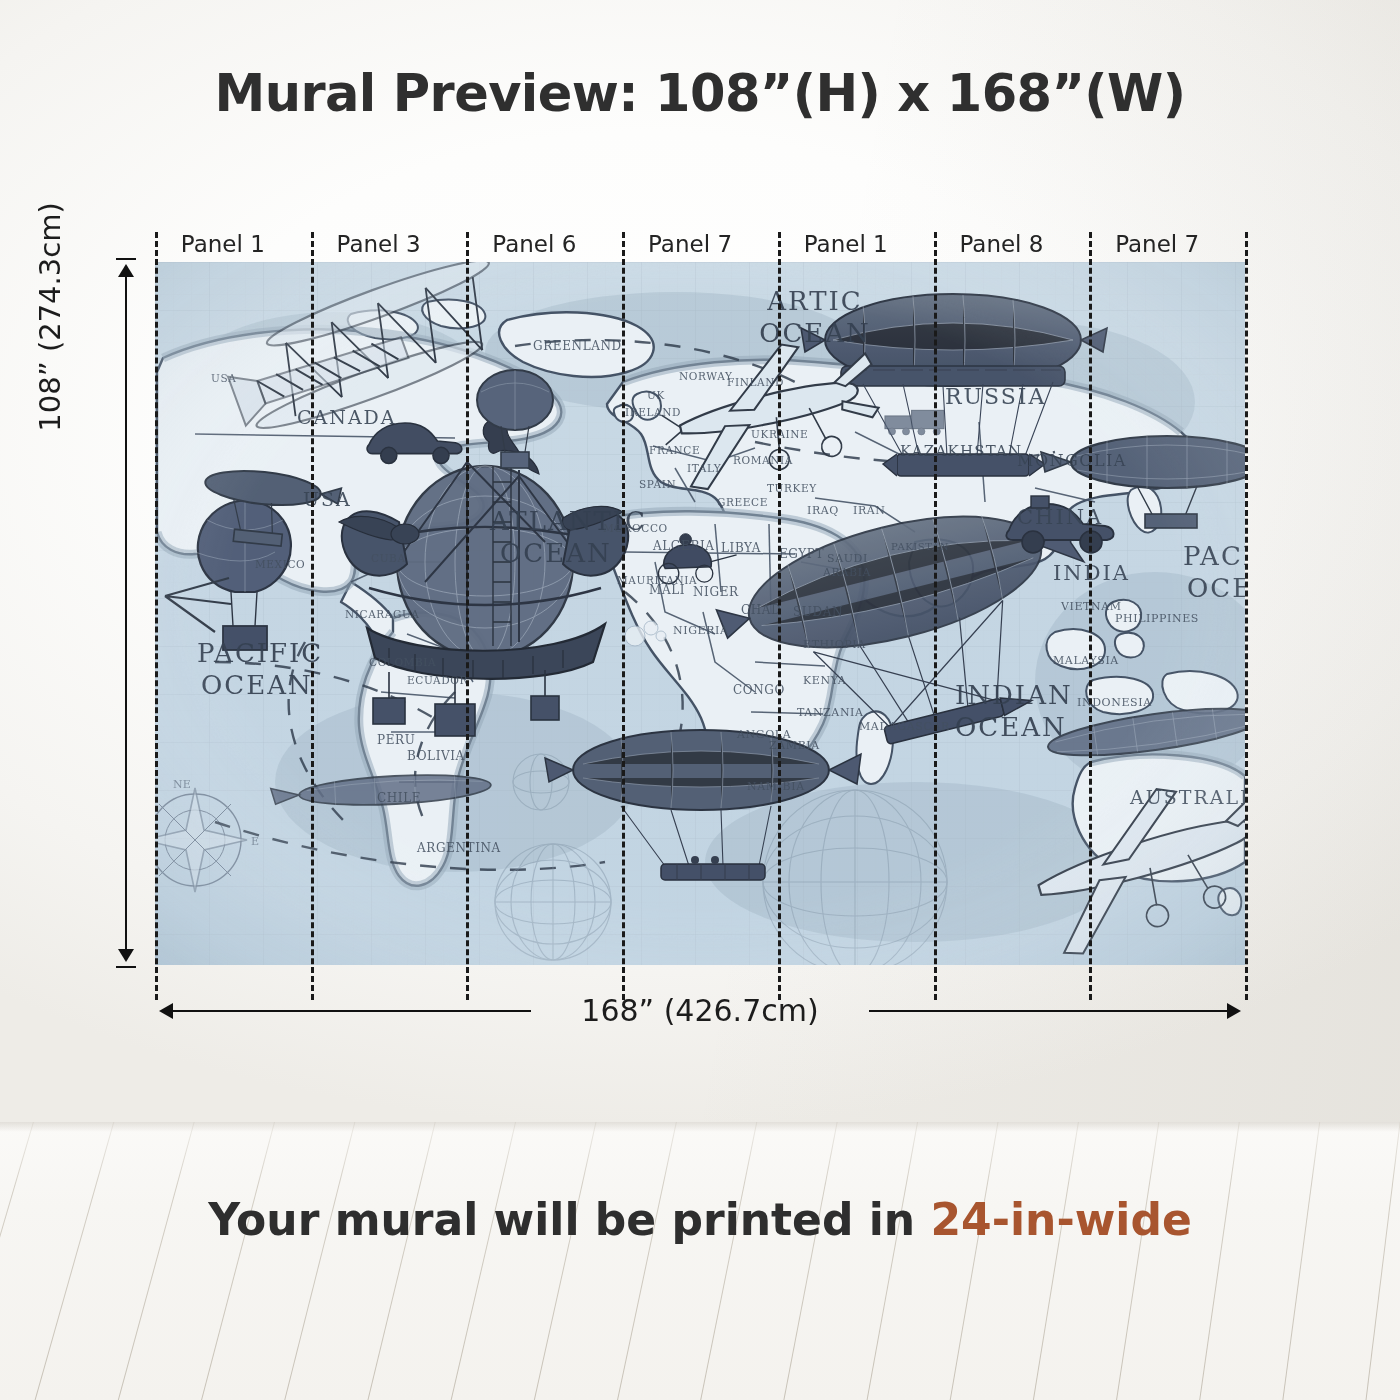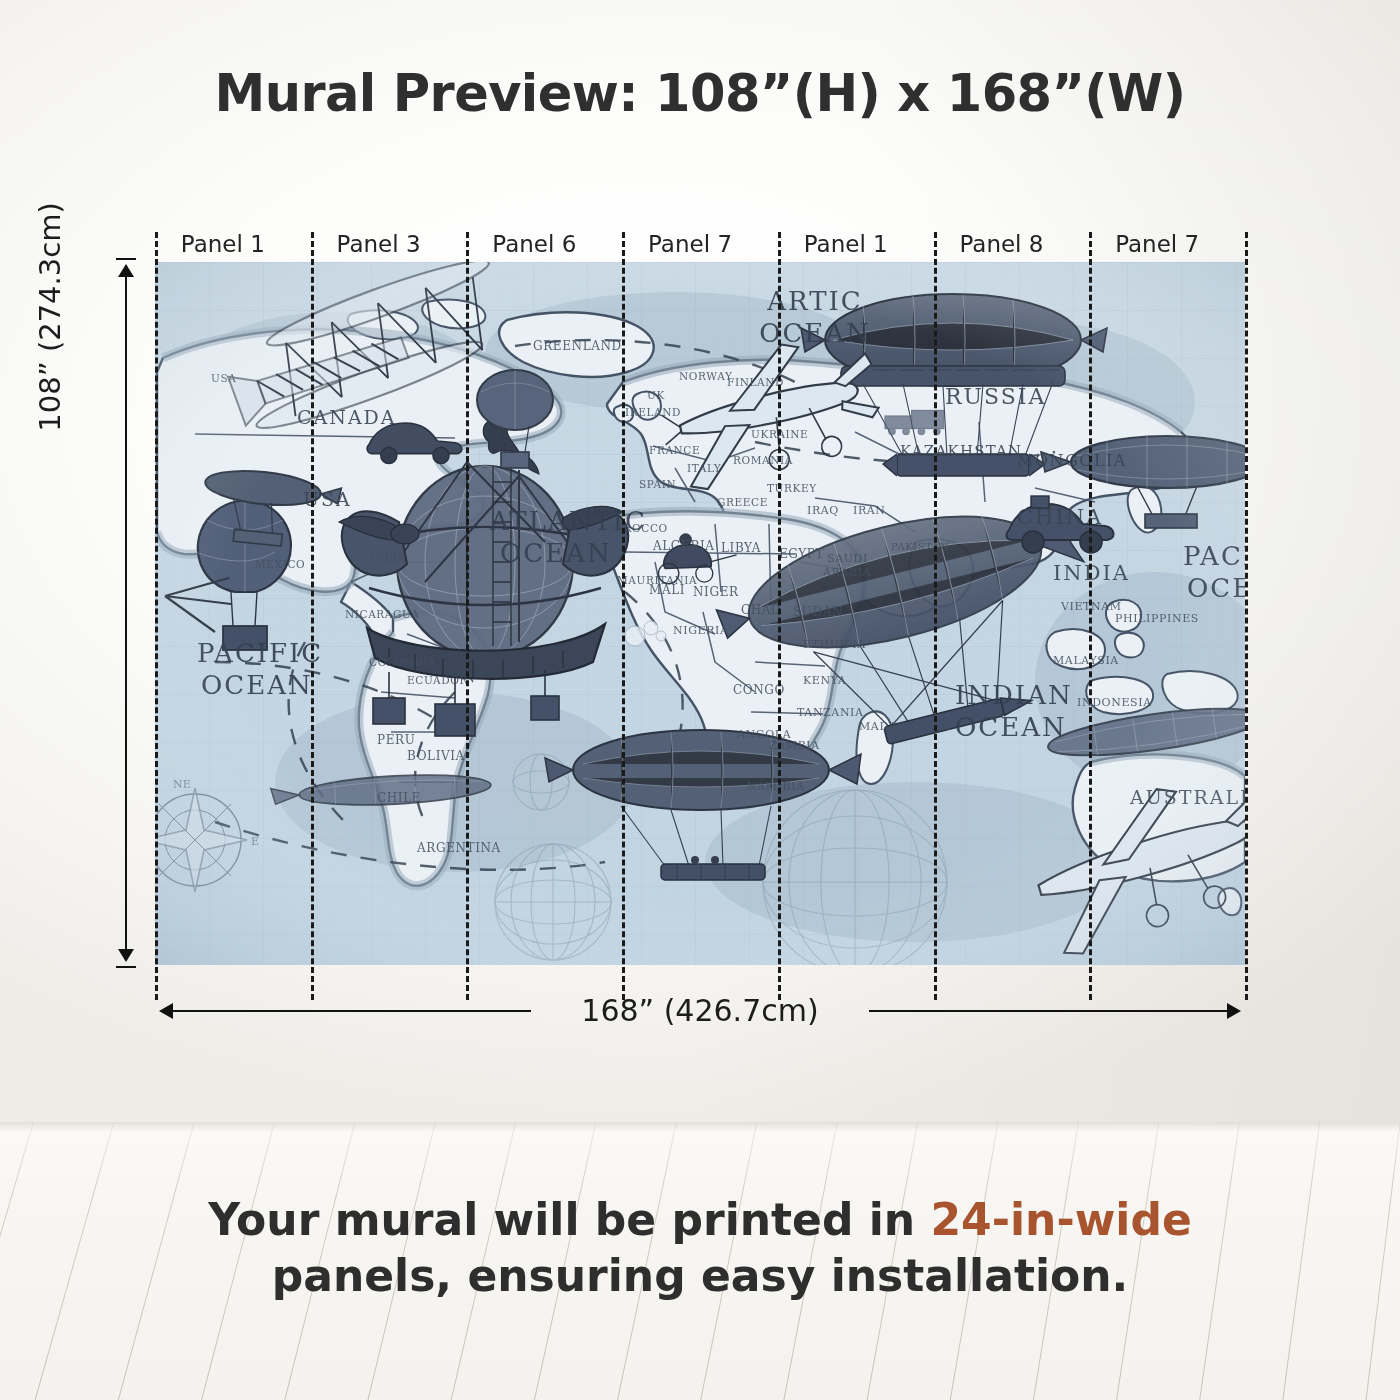--- a/index.html
+++ b/index.html
@@ -749,14 +749,13 @@
 <div id="dim-h">
   <div class="shaft l"></div>
   <div class="shaft r"></div>
   <div class="ahead lt"></div>
   <div class="ahead rt"></div>
   <div id="dim-h-label">168” (426.7cm)</div>
 </div>
 
 <div id="caption">
   <span>Your mural will be printed in </span><span class="accent">24-in-wide</span><br>
-  <span>panels, ensuring easy installation.</span>
 </div>
 
 </body></html>

